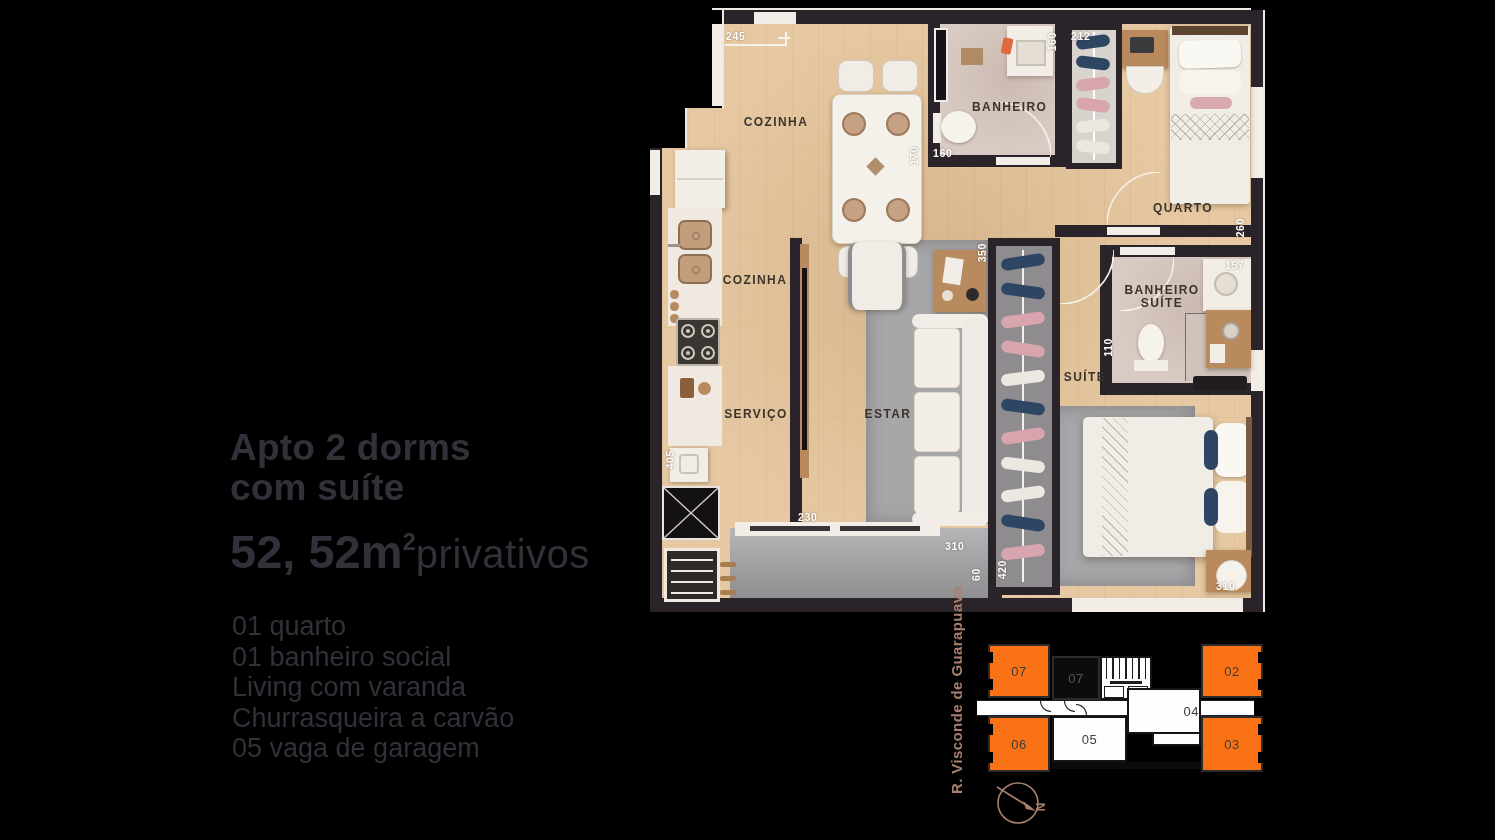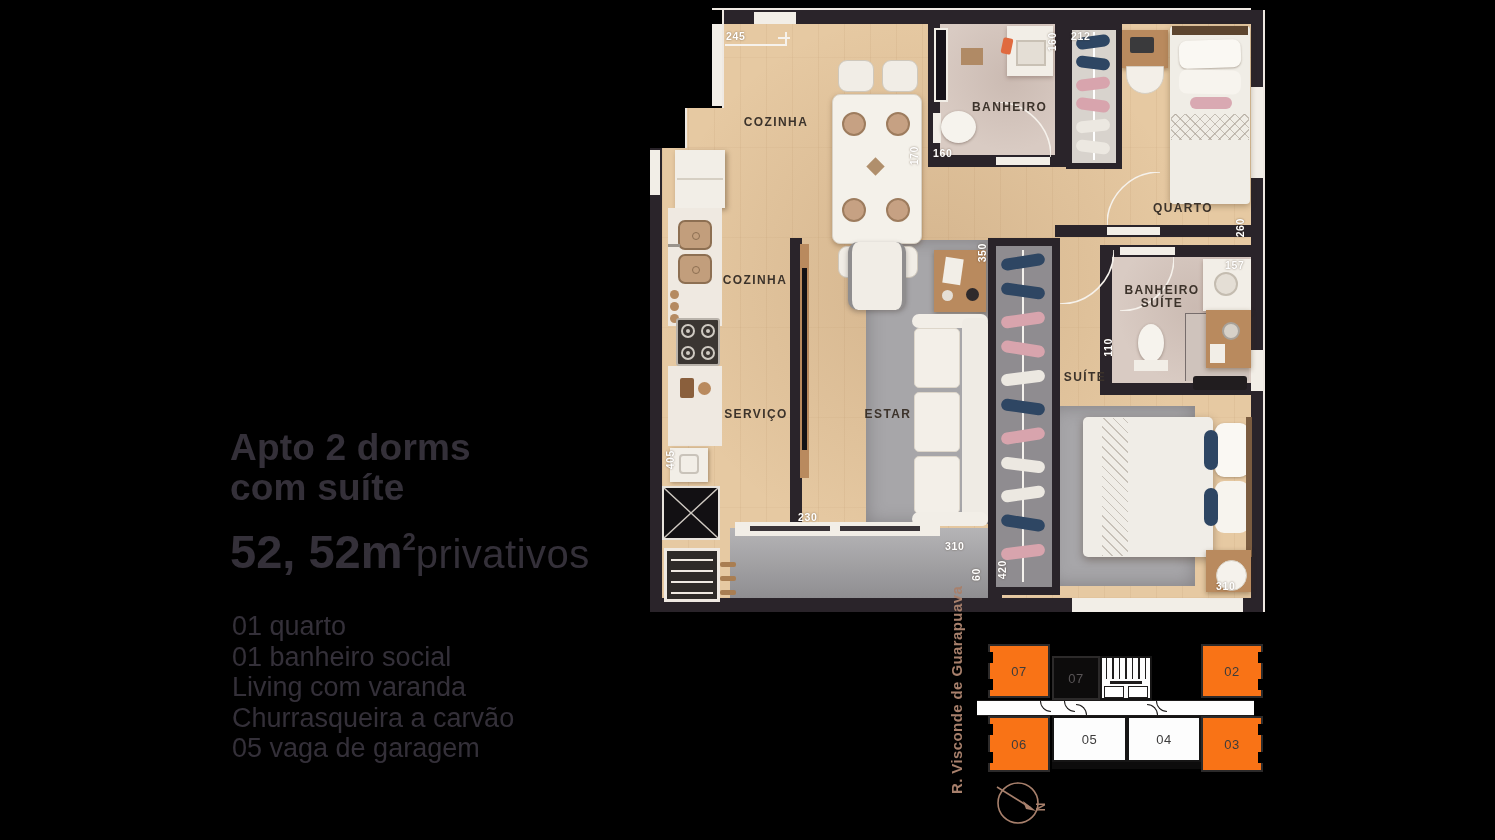--- a/index.html
+++ b/index.html
@@ -322,21 +322,21 @@
     <div class="abs" style="left:977px;top:700px;width:277px;height:16px;background:#fff;border-top:1.5px solid #1e1c1c;border-bottom:1.5px solid #1e1c1c;box-sizing:border-box;"></div>
     <div class="karc dn" style="left:1040px;top:701px;"></div>
     <div class="karc dn" style="left:1064px;top:701px;"></div>
     <div class="karc dn" style="left:1156px;top:701px;"></div>
     <div class="karc up" style="left:1076px;top:704px;"></div>
     <div class="karc up" style="left:1147px;top:704px;"></div>
 
     <div class="ku white" style="left:1052px;top:716px;width:75px;height:46px;">
         <span>05</span>
       </div>
-    <div class="ku white" style="left:1127px;top:716px;width:74px;height:46px;">
+    <div class="ku white" style="left:1127px;top:688px;width:74px;height:46px;justify-content:flex-end;">
         <span>04</span>
       </div>
     <div class="abs" style="left:1052px;top:762px;width:149px;height:7px;background:#0d0c0c;"></div>
   </section>
 
   <div class="street">R. Visconde de Guarapuava</div>
   <svg class="abs" style="left:993px;top:778px;" width="62" height="62" viewBox="0 0 62 62">
     <circle cx="25" cy="25" r="20" fill="none" stroke="#a8806c" stroke-width="1.6"></circle>
     <line x1="4" y1="9" x2="38" y2="30" stroke="#a8806c" stroke-width="1.6"></line>
     <polygon points="43,33 30,23 33,31" fill="#a8806c"></polygon>

